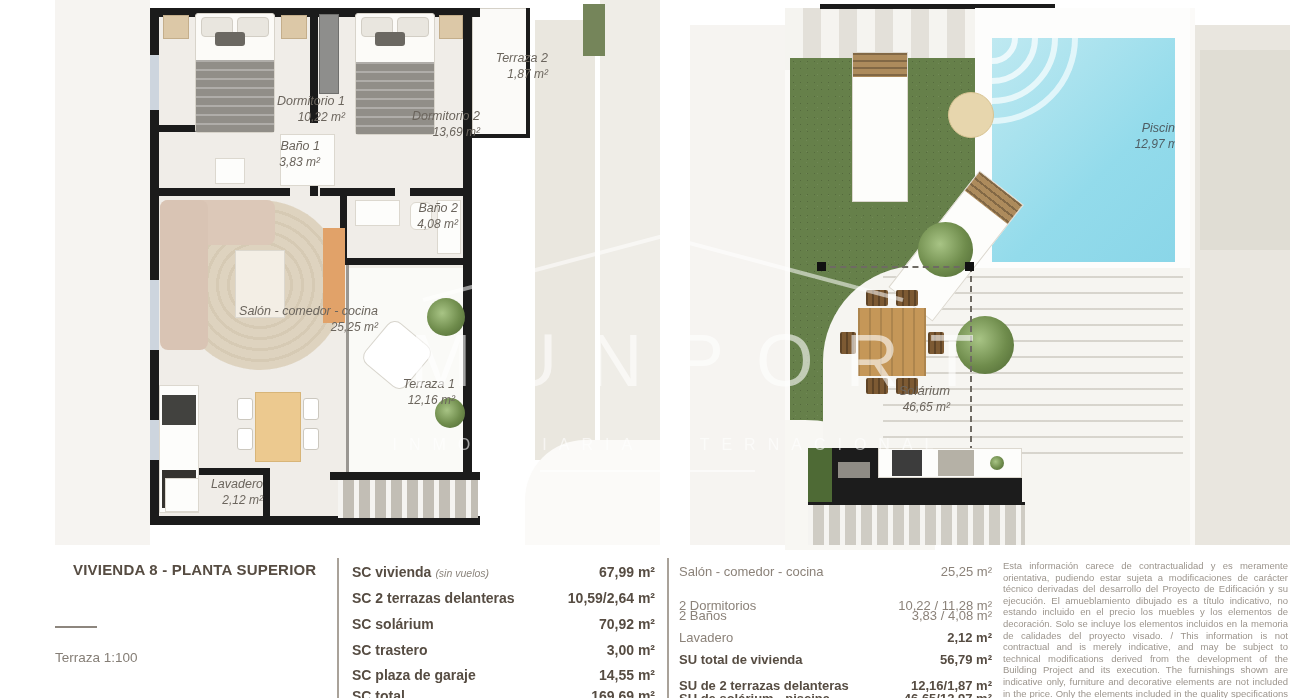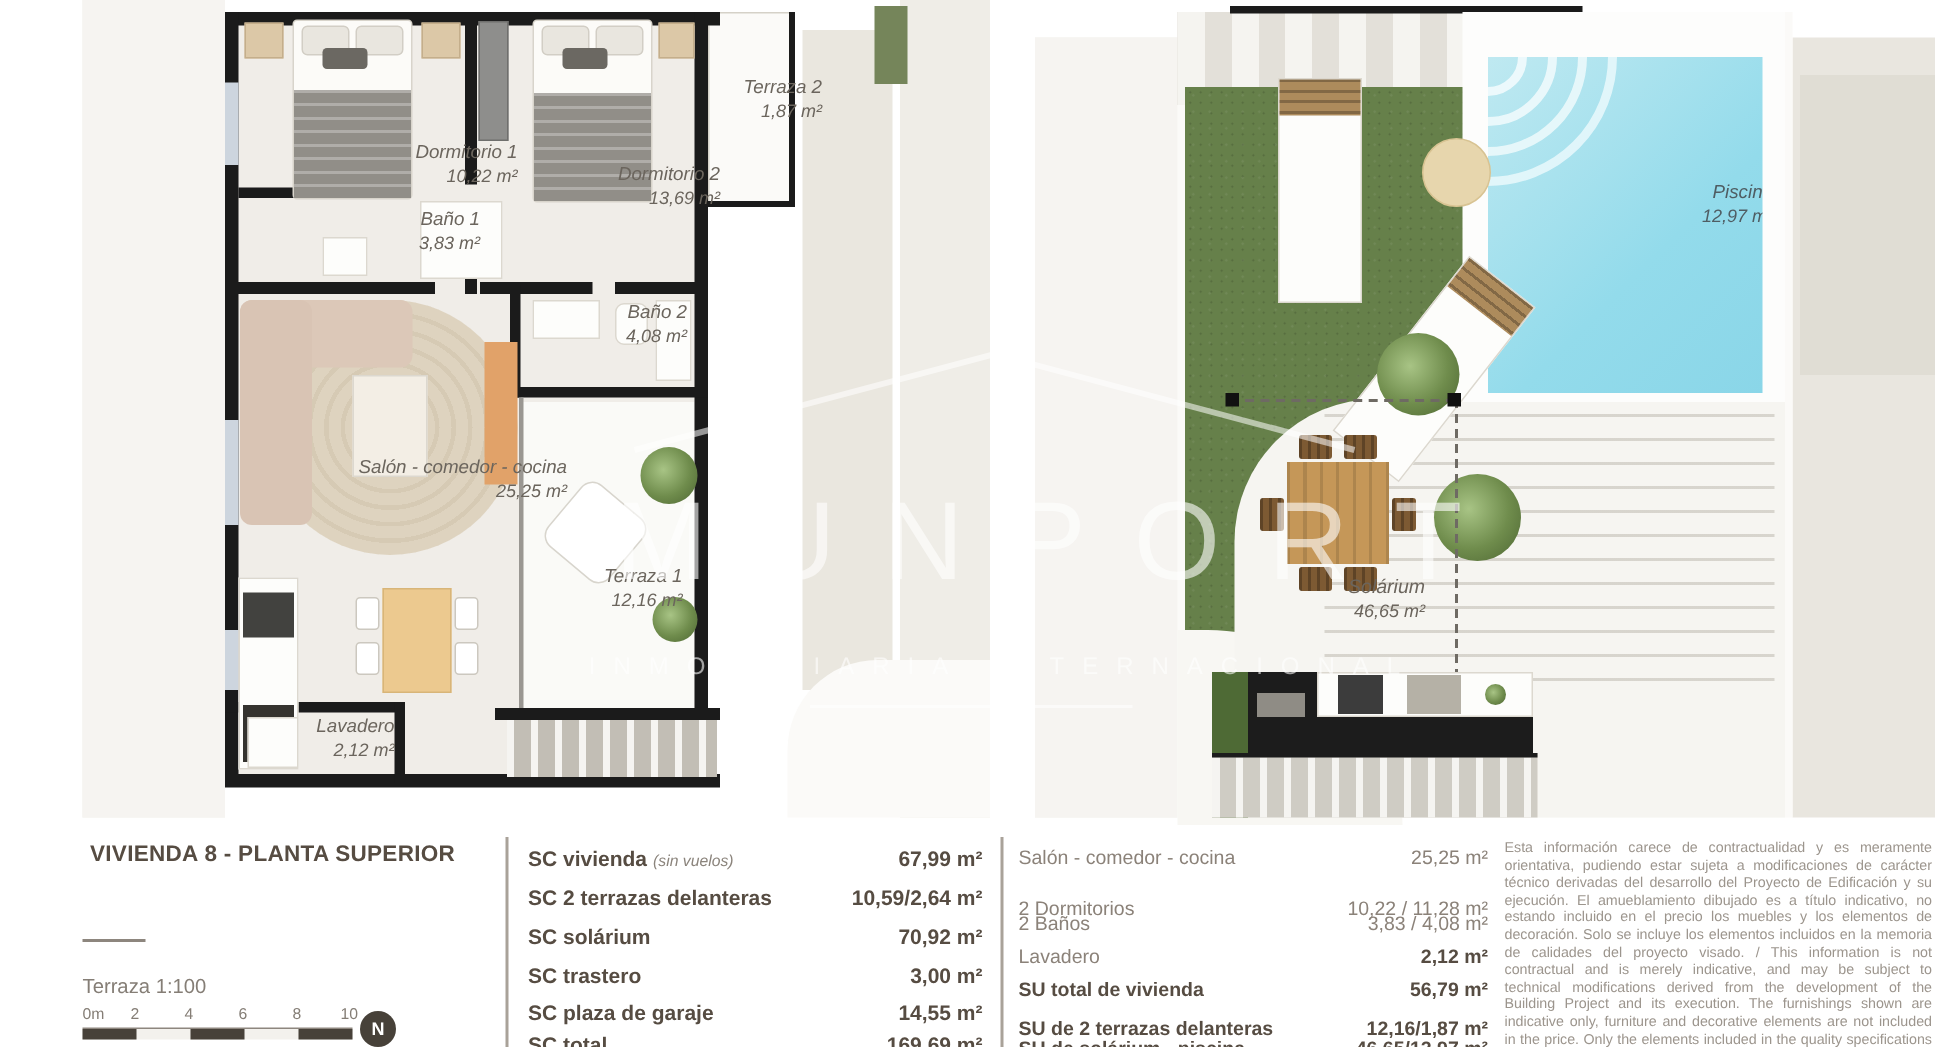--- a/index.html
+++ b/index.html
@@ -228,38 +228,24 @@
 
   <div class="abs" style="left:0;top:0;width:1290px;height:545px;pointer-events:none;">
     <svg class="abs" style="left:420px;top:228px;" width="486" height="78" viewBox="0 0 486 78">
       <polyline points="3,72 243,8 483,72" fill="none" stroke="rgba(255,255,255,0.55)" stroke-width="4"></polyline>
     </svg>
     <div class="wm" style="left:378px;top:318px;width:570px;font-size:74px;letter-spacing:32px;text-indent:32px;font-weight:400;">MUNPORT</div>
     <div class="wm" style="left:378px;top:436px;width:570px;font-size:16px;letter-spacing:12px;text-indent:12px;">INMOBILIARIA INTERNACIONAL</div>
     <div class="abs" style="left:540px;top:470px;width:215px;height:2px;background:rgba(255,255,255,.55);"></div>
   </div>
 
-  <div class="abs ft-title" style="left:60px;top:561px;width:290px;">VIVIENDA 8 - PLANTA SUPERIOR</div>
+  <div class="abs ft-title" style="left:73px;top:561px;width:290px;">VIVIENDA 8 - PLANTA SUPERIOR</div>
   <div class="abs" style="left:55px;top:626px;width:42px;height:2px;background:#8d867e;"></div>
   <div class="abs" style="left:55px;top:650px;font-size:13.5px;color:#857e76;">Terraza  1:100</div>
 
-  <div class="abs" style="left:55px;top:670px;width:240px;height:28px;">
-    <span class="tick" style="left:0;top:0;">0m</span>
-    <span class="tick" style="left:32px;top:0;">2</span>
-    <span class="tick" style="left:68px;top:0;">4</span>
-    <span class="tick" style="left:104px;top:0;">6</span>
-    <span class="tick" style="left:140px;top:0;">8</span>
-    <span class="tick" style="left:172px;top:0;">10</span>
-    <div class="abs" style="left:0;top:15px;width:180px;height:1px;background:#8d867e;"></div>
-    <div class="abs" style="left:0;top:16px;width:180px;height:7px;background:#f3f1ed;"></div>
-    <div class="seg-dark" style="left:0;top:16px;"></div>
-    <div class="seg-dark" style="left:72px;top:16px;"></div>
-    <div class="seg-dark" style="left:144px;top:16px;"></div>
-    <div class="abs" style="left:185px;top:4px;width:24px;height:24px;border-radius:50%;background:#474139;color:#fff;font-size:12px;font-weight:bold;text-align:center;line-height:24px;">N</div>
-  </div>
 
   <div class="vdiv" style="left:337px;top:558px;height:140px;"></div>
   <div class="vdiv" style="left:667px;top:558px;height:140px;"></div>
 
   <div class="sc-row" style="top:564px;">
     <span><span>SC vivienda</span><span class="sc-note">(sin vuelos)</span></span>
     <span>67,99 m²</span>
   </div>
   <div class="sc-row" style="top:590px;">
     <span>SC 2 terrazas delanteras</span>

